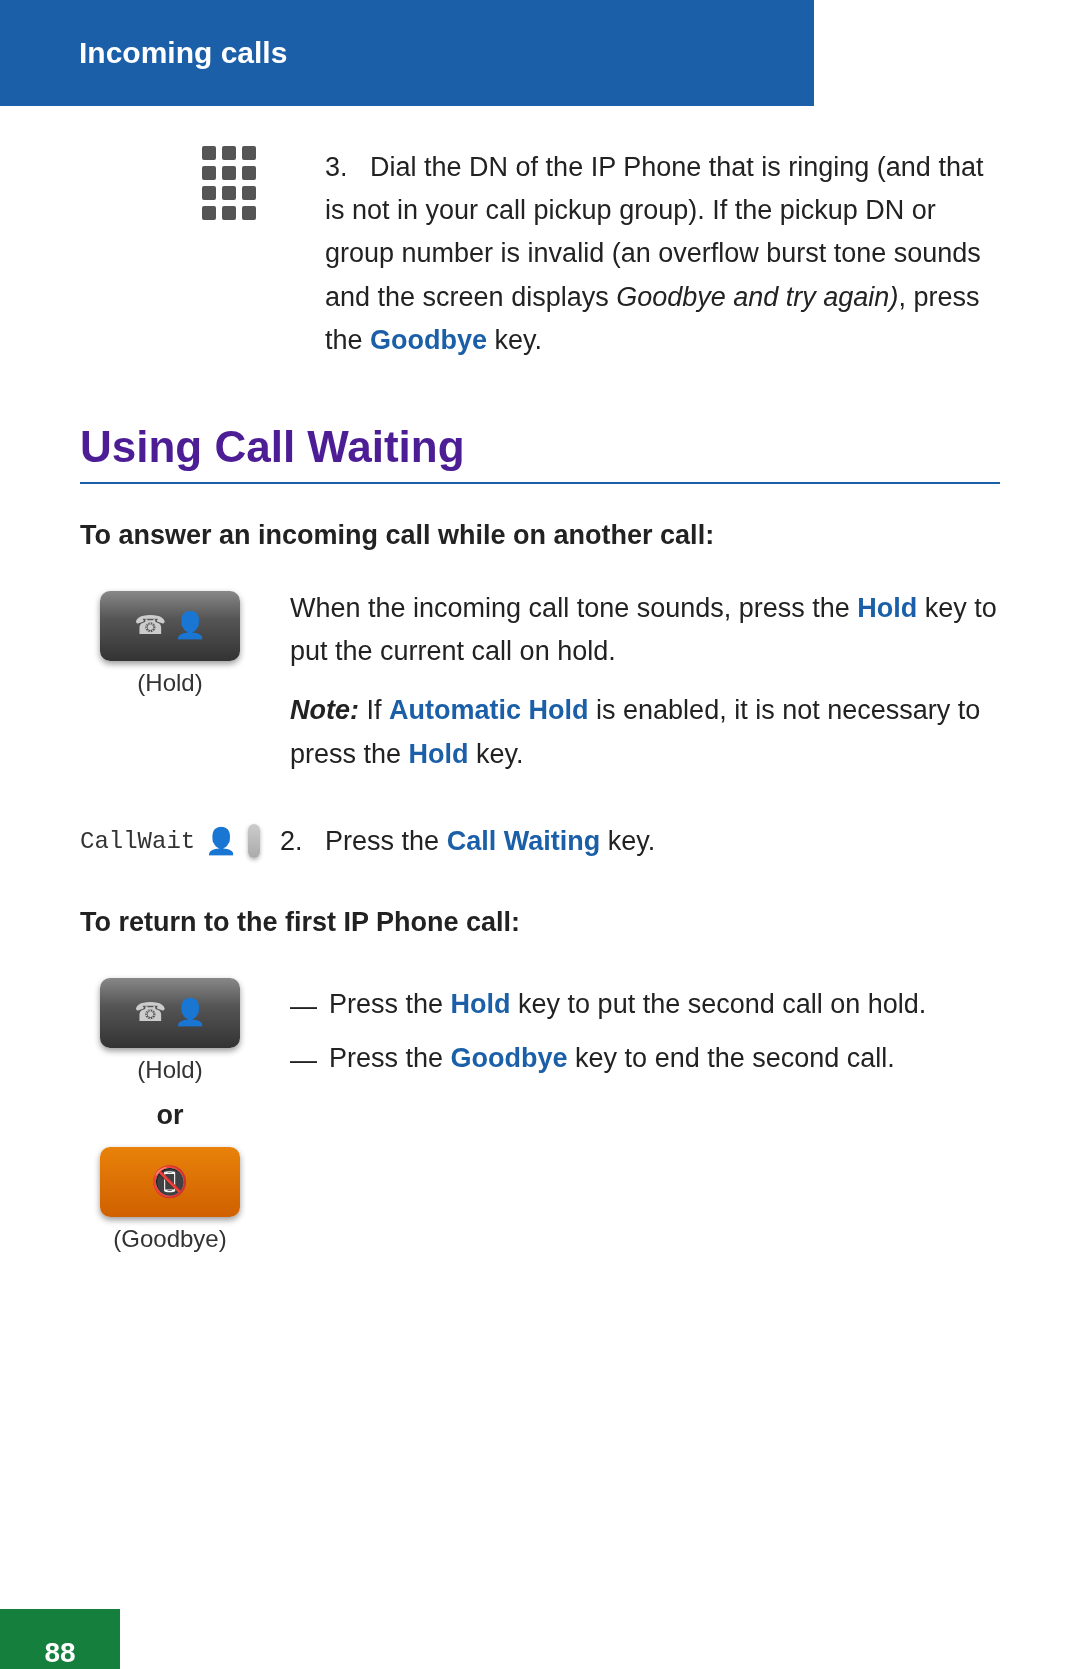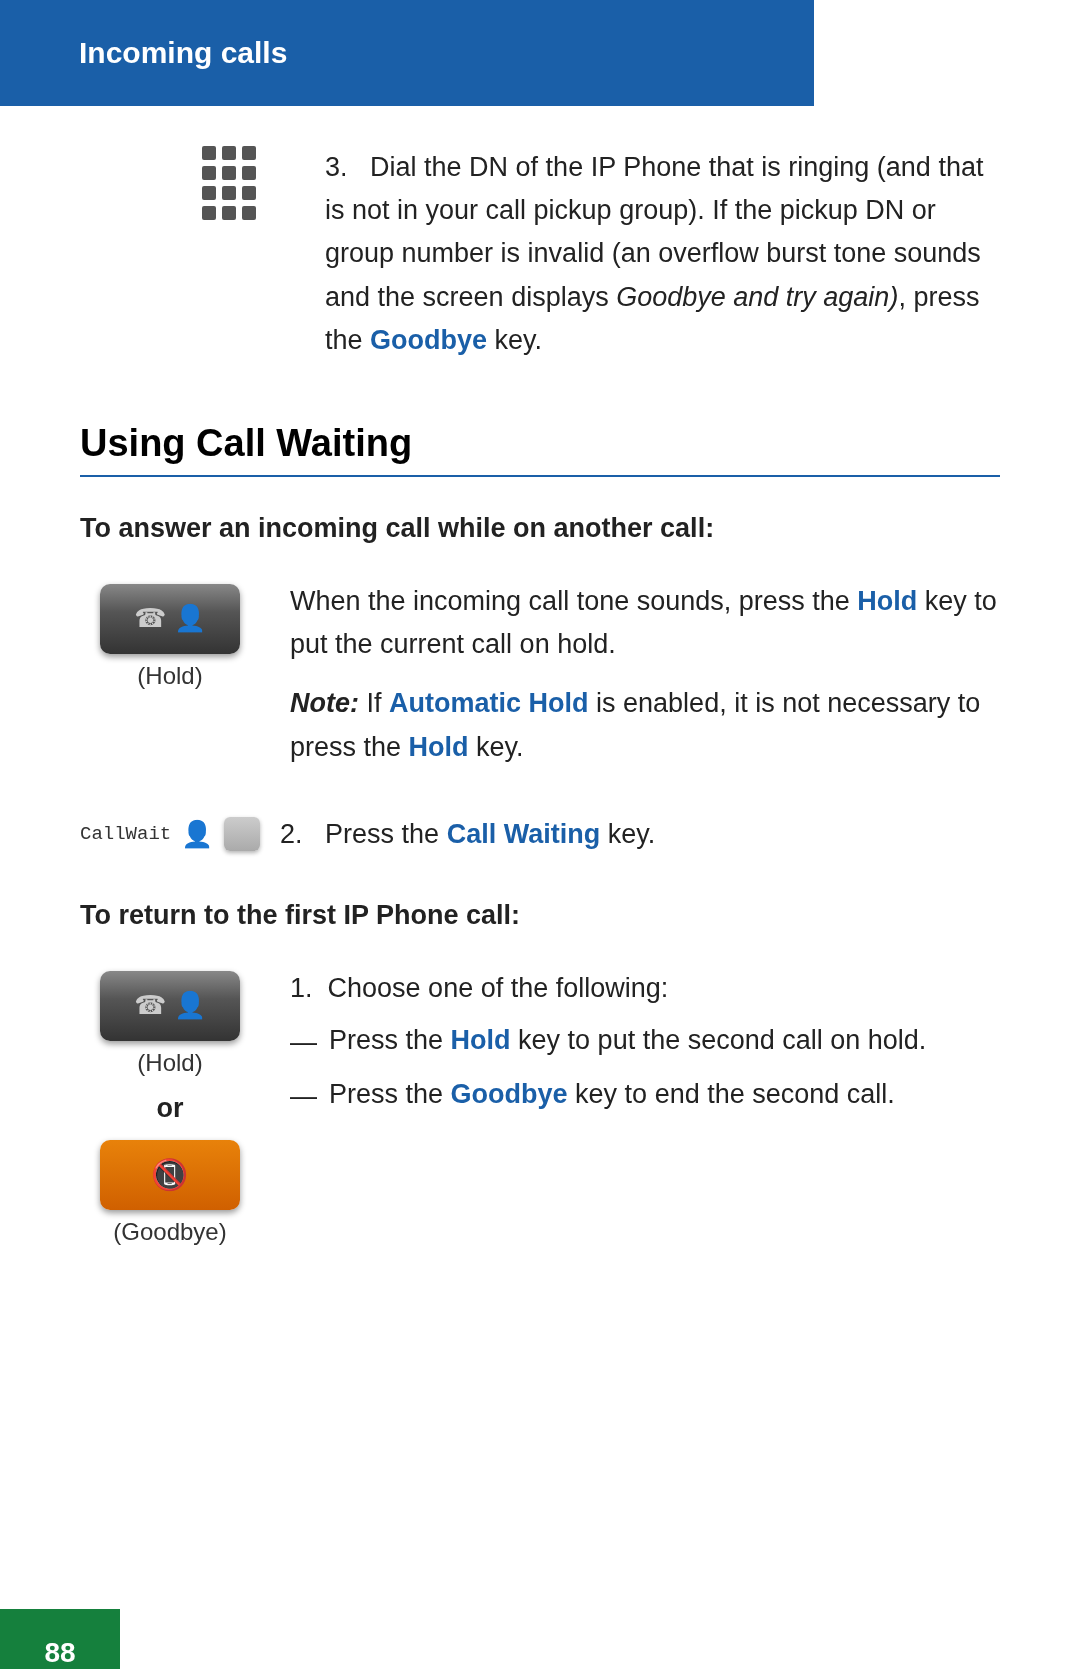--- a/index.html
+++ b/index.html
@@ -61,22 +61,22 @@
       color: #1a5fa8;
       font-weight: bold;
     }
 
     .italic-text {
       font-style: italic;
     }
 
     
     .section-heading {
-      color: #000000;
-      font-size: 38px;
+      color: #4c1d95;
+      font-size: 44px;
       font-weight: bold;
       border-bottom: 2px solid #1a5fa8;
       padding-bottom: 10px;
       margin-bottom: 36px;
     }
 
     .section-intro {
       font-size: 27px;
       line-height: 1.6;
       margin-bottom: 40px;
@@ -142,21 +142,21 @@
       box-shadow: 0 3px 6px rgba(0,0,0,0.4);
     }
 
     .goodbye-key .phone-end-icon {
       font-size: 30px;
       color: #fff;
     }
 
     .callwait-label {
       font-family: 'Courier New', Courier, monospace;
-      font-size: 19px;
+      font-size: 24px;
       color: #333;
     }
 
     .callwait-person-icon {
       font-size: 26px;
       color: #333;
     }
 
     .callwait-button {
       background: linear-gradient(180deg, #ccc 0%, #aaa 100%);
@@ -366,24 +366,20 @@
         <span class="person-icon">👤</span>
       </div>
       <span class="icon-label">(Hold)</span>
       <p class="or-label">or</p>
       <div class="goodbye-key">
         <span class="phone-end-icon">📵</span>
       </div>
       <span class="icon-label">(Goodbye)</span>
     </div>
     <div class="two-col-text">
-      <p>
-        <span>1.&nbsp;</span>
-        <span>Choose one of the following:</span>
-      </p>
       <ul class="bullet-list">
         <li>
           <span class="bullet-dash">—</span>
           <span>
             <span>Press the </span>
             <span class="blue-link">Hold</span>
             <span> key to put the second call on hold.</span>
           </span>
         </li>
         <li>

